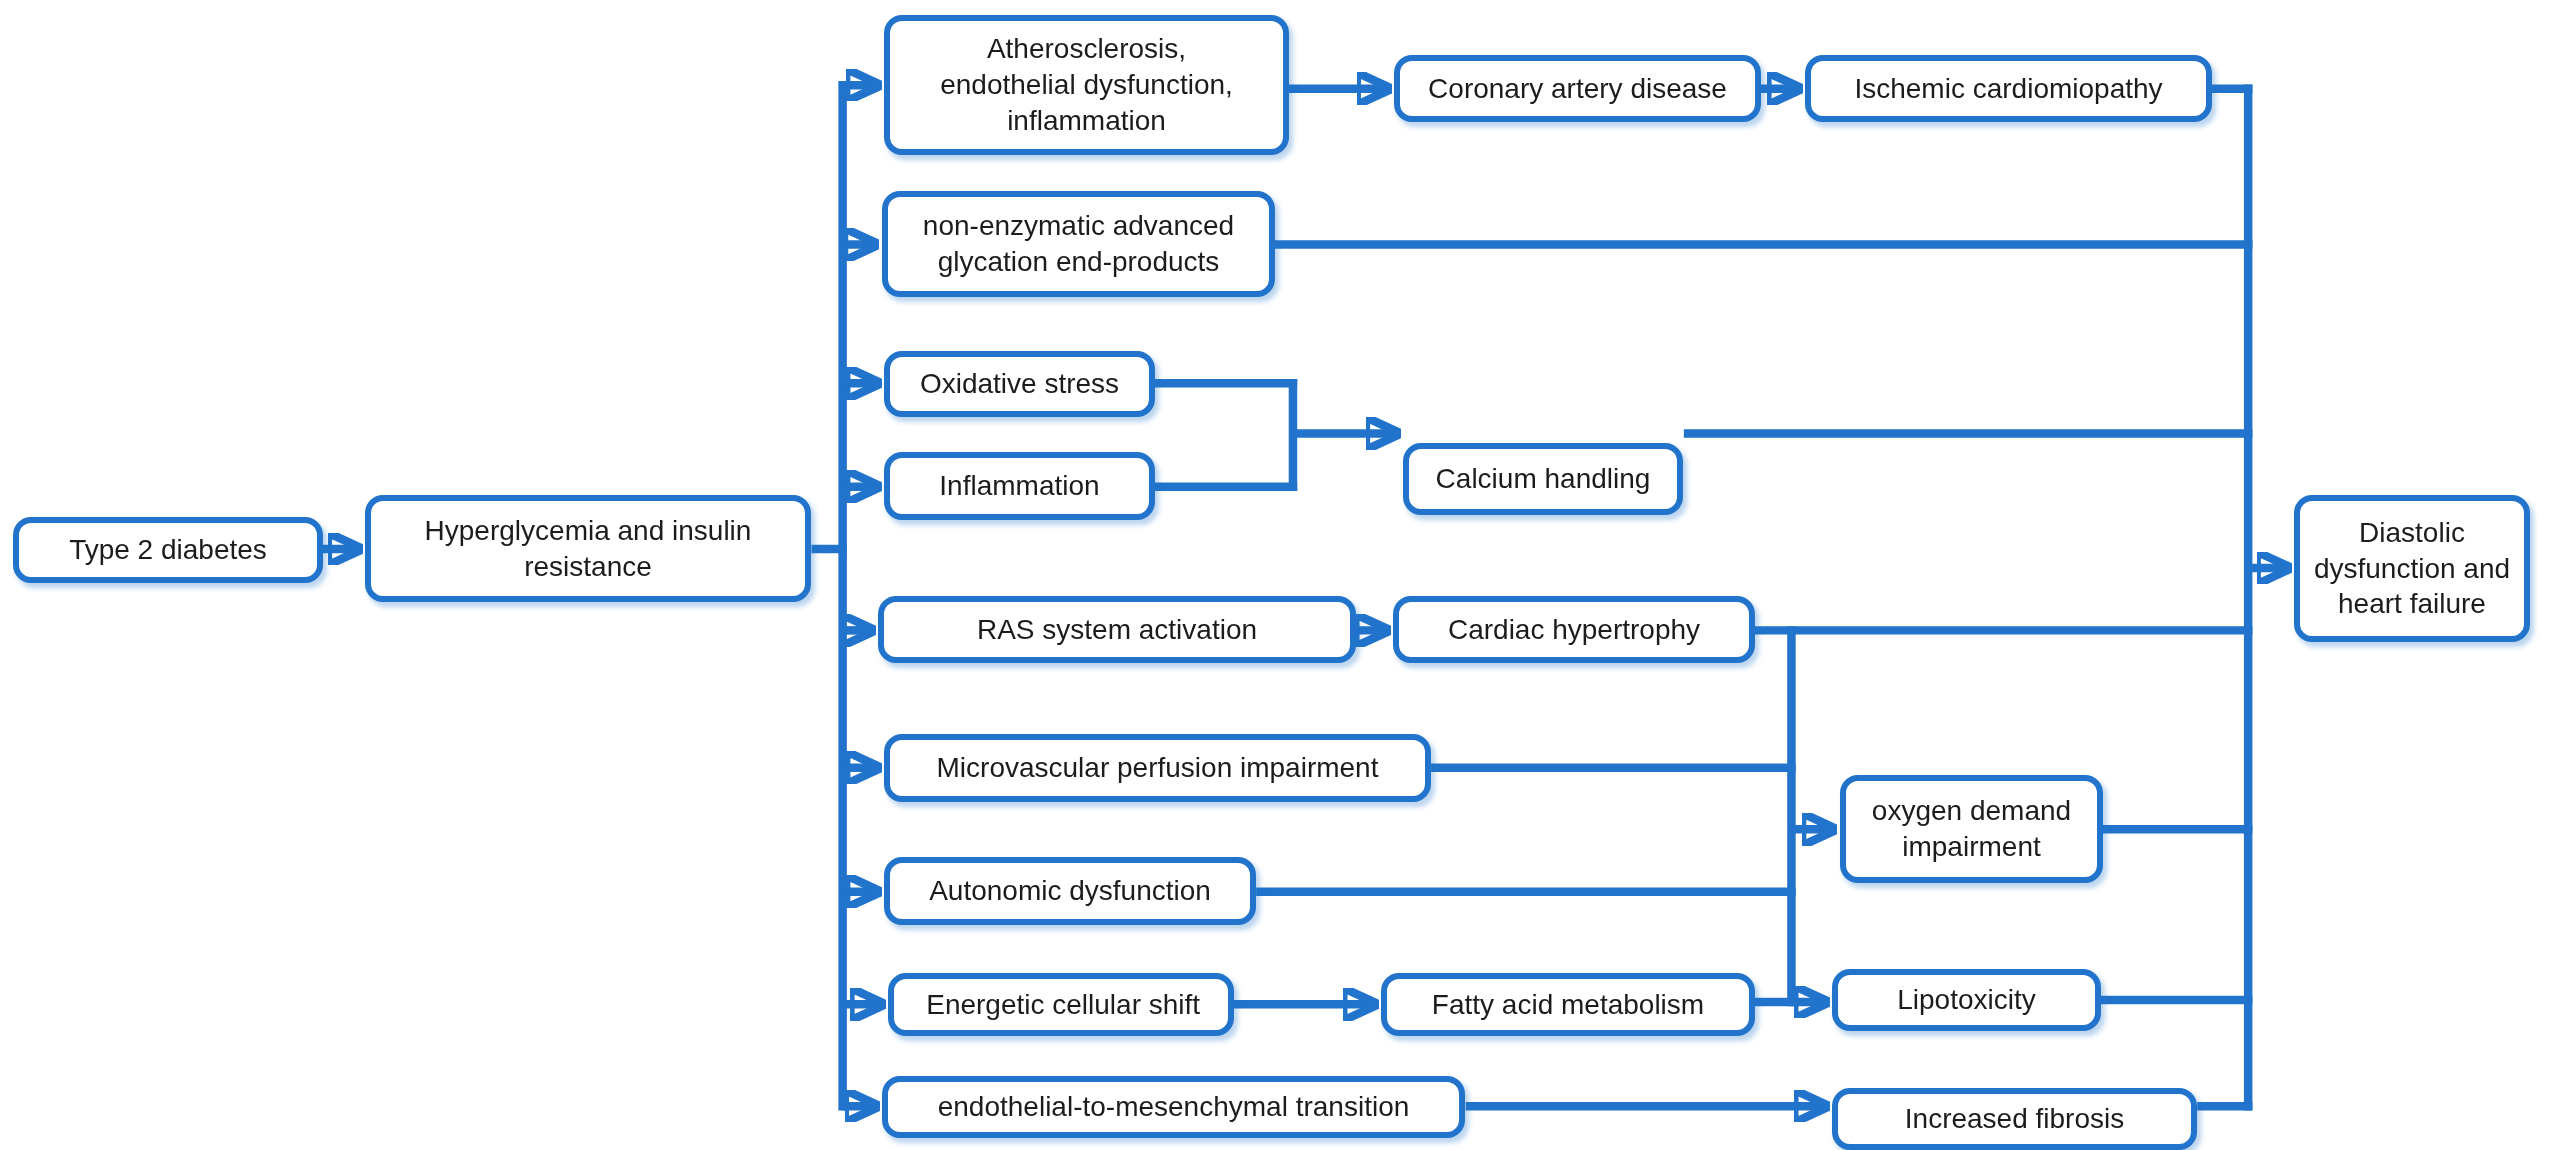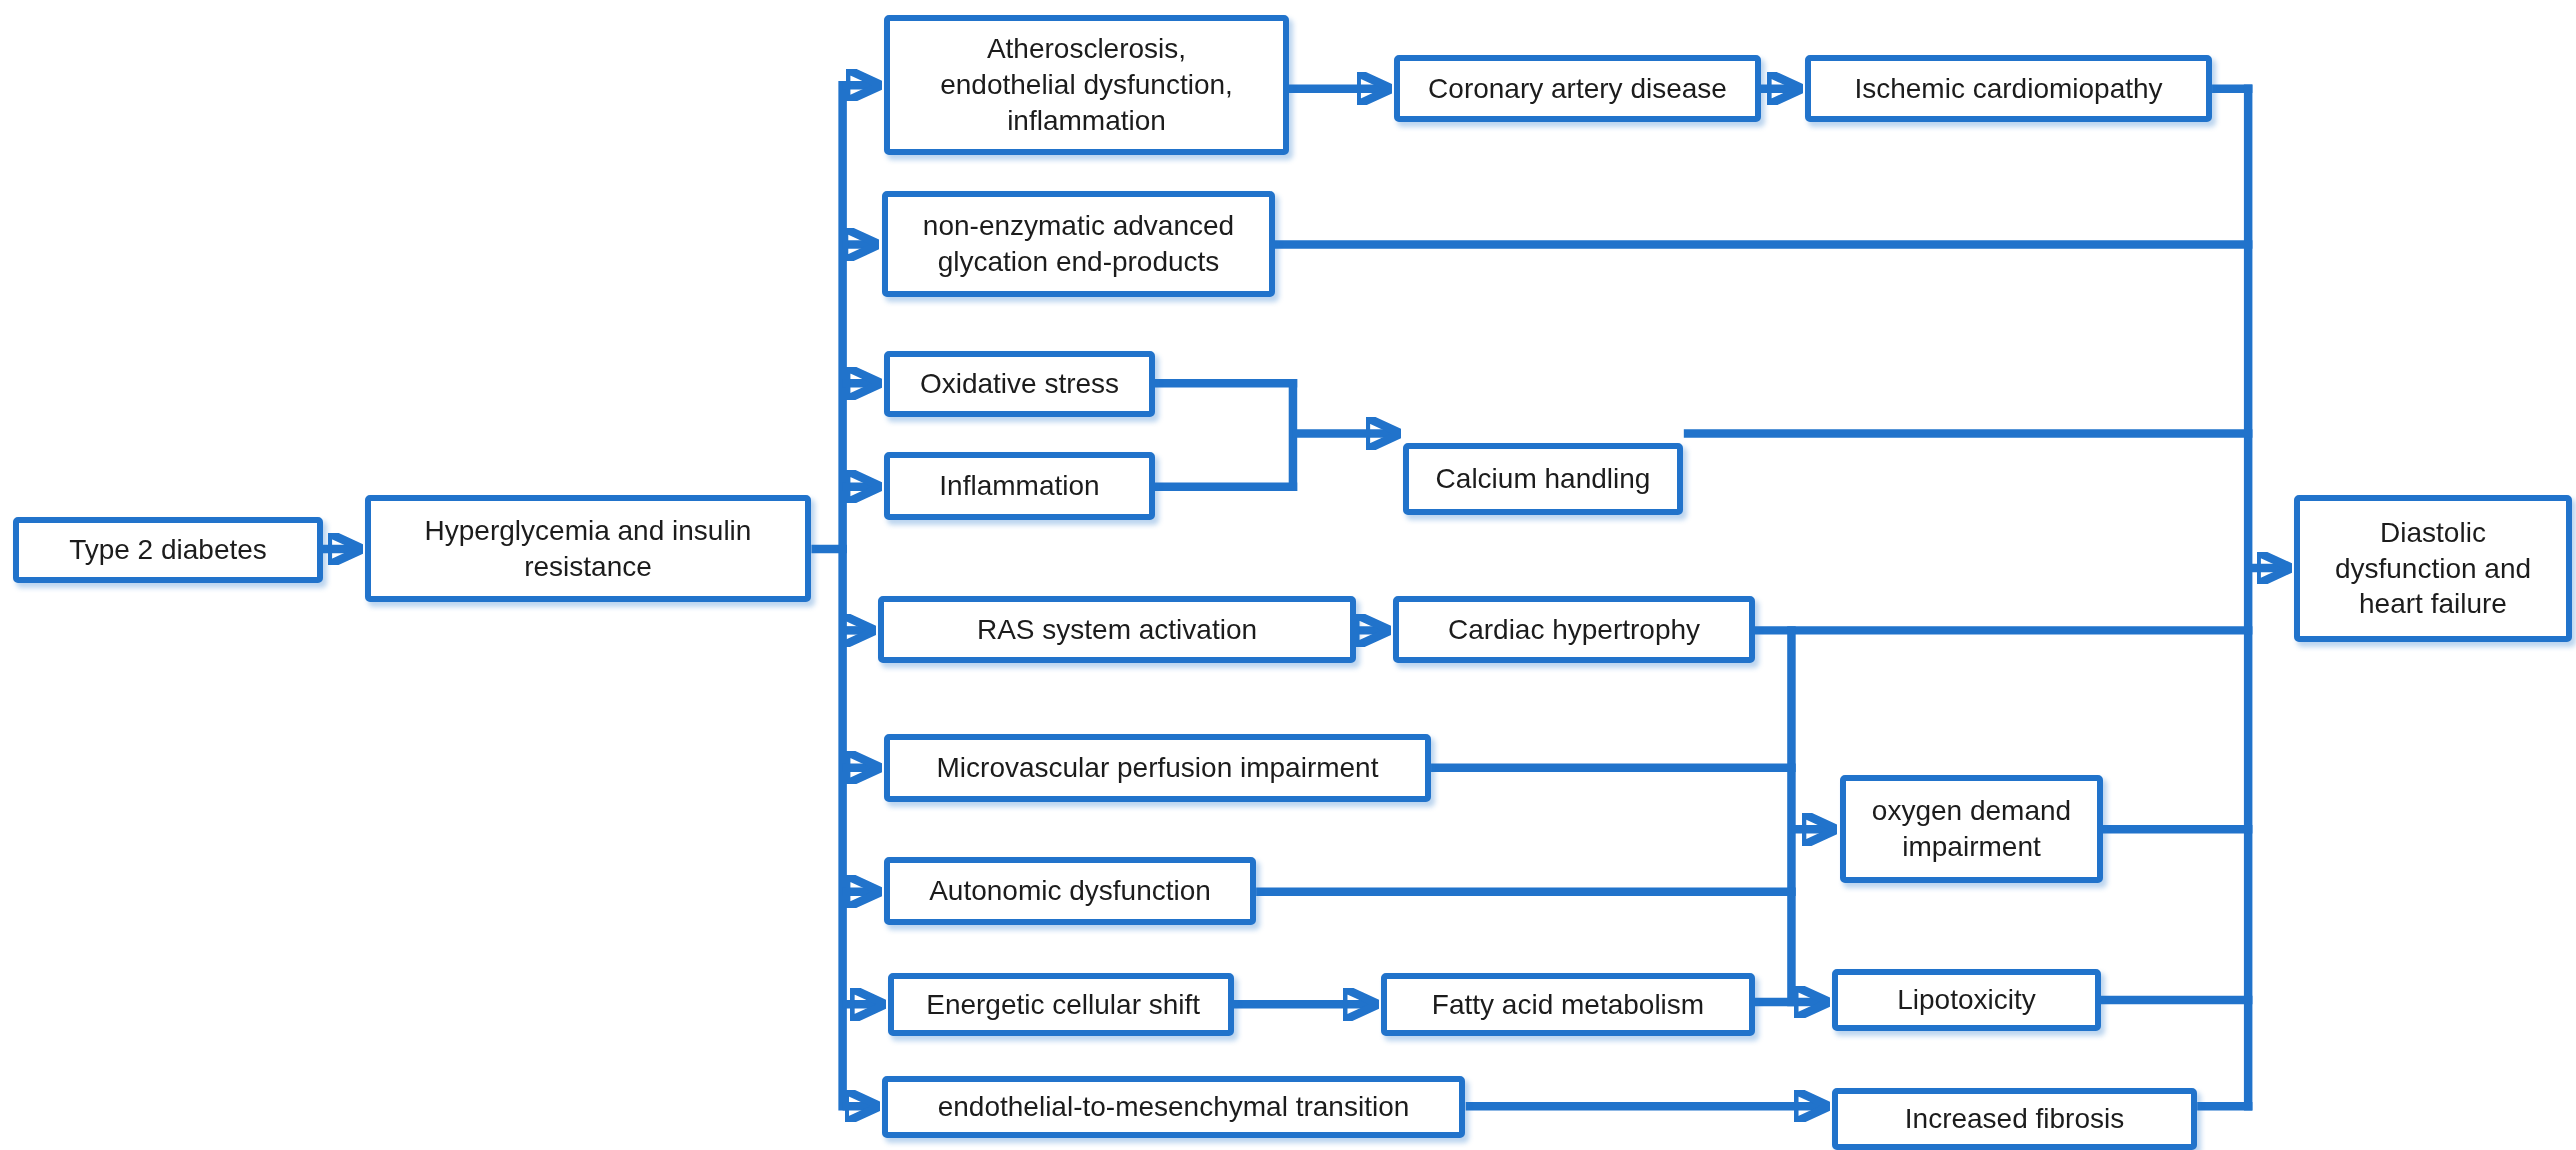--- a/index.html
+++ b/index.html
@@ -28,21 +28,21 @@
   }
   .node {
     position: absolute;
     z-index: 2;
     box-sizing: border-box;
     display: flex;
     align-items: center;
     justify-content: center;
     background: #ffffff;
     border: 6.4px solid #2173cb;
-    border-radius: 5px;
+    border-radius: 18px;
     box-shadow: 3.5px 4.2px 5px rgba(33, 115, 203, 0.30);
     text-align: center;
     color: #1c1c1c;
     font-size: 28px;
     line-height: 1.28;
     white-space: pre-line;
     padding: 1.4px 5.7px;
   }
 </style>
 </head>
@@ -112,18 +112,18 @@
   <div class="node" style="left:1393px; top:596px;  width:362px; height:67px;"><span>Cardiac hypertrophy</span></div>
   <div class="node" style="left:884px; top:734px; width:547px; height:68px;"><span>Microvascular perfusion impairment</span></div>
   <div class="node" style="left:884px; top:857px; width:372px; height:68px;"><span>Autonomic dysfunction</span></div>
   <div class="node" style="left:1840px; top:775px; width:263px; height:108px;"><span>oxygen demand
 impairment</span></div>
   <div class="node" style="left:888px; top:973px; width:346px; height:63px;padding-left:10px;"><span>Energetic cellular shift</span></div>
   <div class="node" style="left:1381px; top:973px; width:374px; height:63px;"><span>Fatty acid metabolism</span></div>
   <div class="node" style="left:1832px; top:969px; width:269px; height:62px;"><span>Lipotoxicity</span></div>
   <div class="node" style="left:882px; top:1076px; width:583px; height:62px;"><span>endothelial-to-mesenchymal transition</span></div>
   <div class="node" style="left:1832px; top:1074px; width:365px; height:62px;margin-top:14px;"><span>Increased fibrosis</span></div>
-  <div class="node" style="left:2294px; top:495px;  width:278px; height:147px;"><span>Diastolic
+  <div class="node" style="left:2294px; top:495px;  width:236px; height:147px;"><span>Diastolic
 dysfunction and
 heart failure</span></div>
 
 </div>
 
 
 </body></html>

